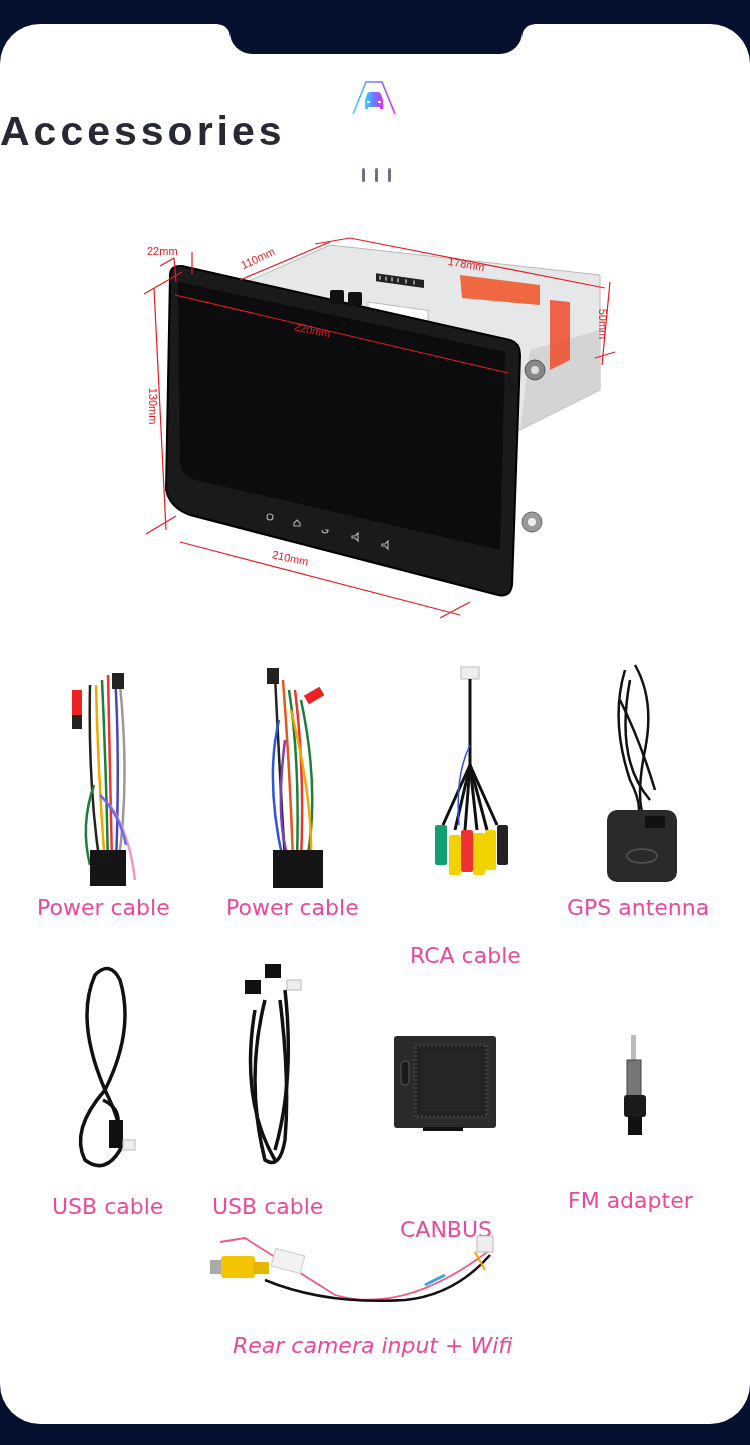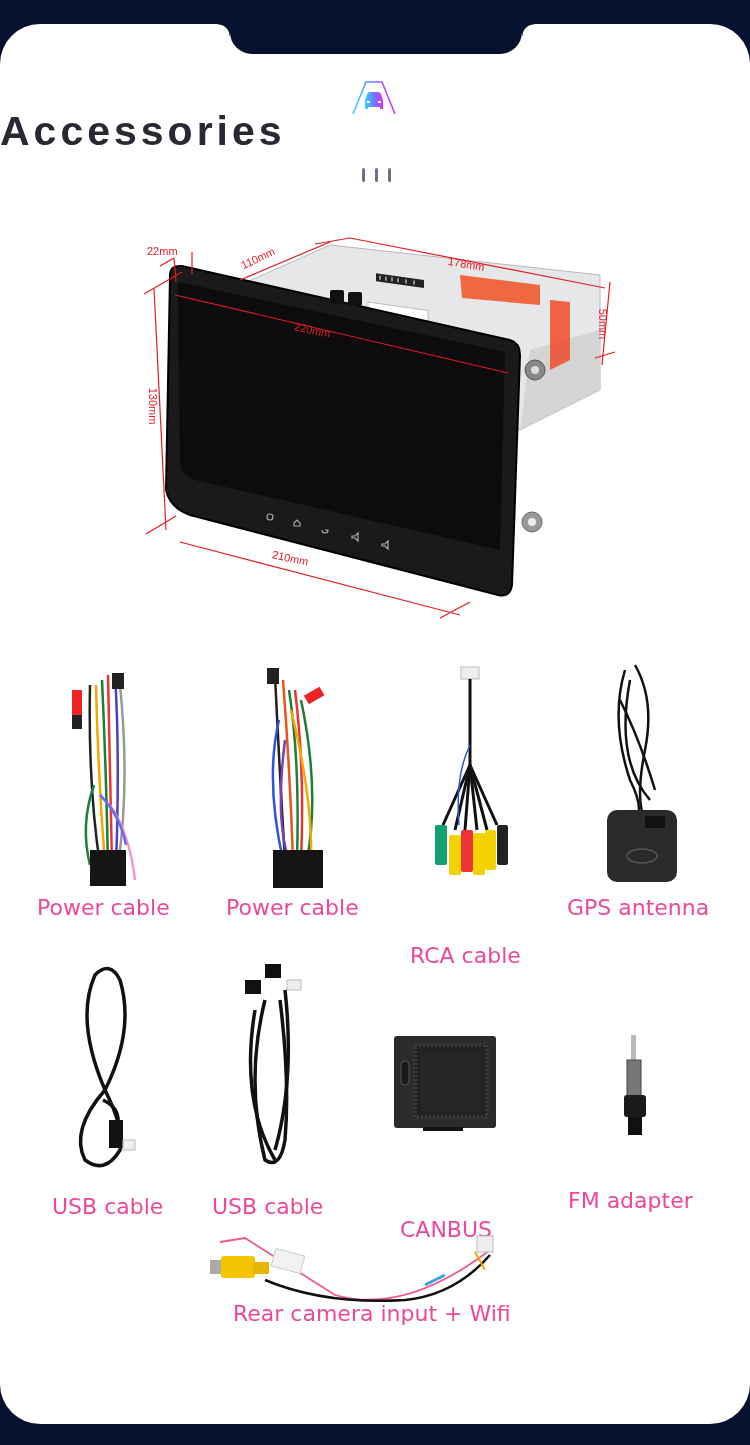--- a/index.html
+++ b/index.html
@@ -240,13 +240,13 @@
   <path d="M60 50 Q120 75 200 70 Q250 65 285 25" fill="none" stroke="#111" stroke-width="2.5"></path>
   <path d="M270 22 L280 40" stroke="#f2a800" stroke-width="2"></path>
   <path d="M220 55 L240 45" stroke="#3a9ee8" stroke-width="3"></path>
   <rect x="5" y="30" width="12" height="14" fill="#aaa"></rect>
   <rect x="16" y="26" width="34" height="22" rx="3" fill="#f5c400"></rect>
   <rect x="48" y="32" width="16" height="12" fill="#e6b600"></rect>
   <rect x="68" y="22" width="30" height="18" fill="#f2f2f2" stroke="#ccc" transform="rotate(15 83 31)"></rect>
   <rect x="272" y="6" width="16" height="16" fill="#eee" stroke="#bbb"></rect>
 </svg>
 
-<div class="label" style="left:233px;top:1301px;">Rear camera input + Wifi</div>
+<div class="label" style="left:233px;top:1333px;font-style:italic;">Rear camera input + Wifi</div>
 
 </body></html>

